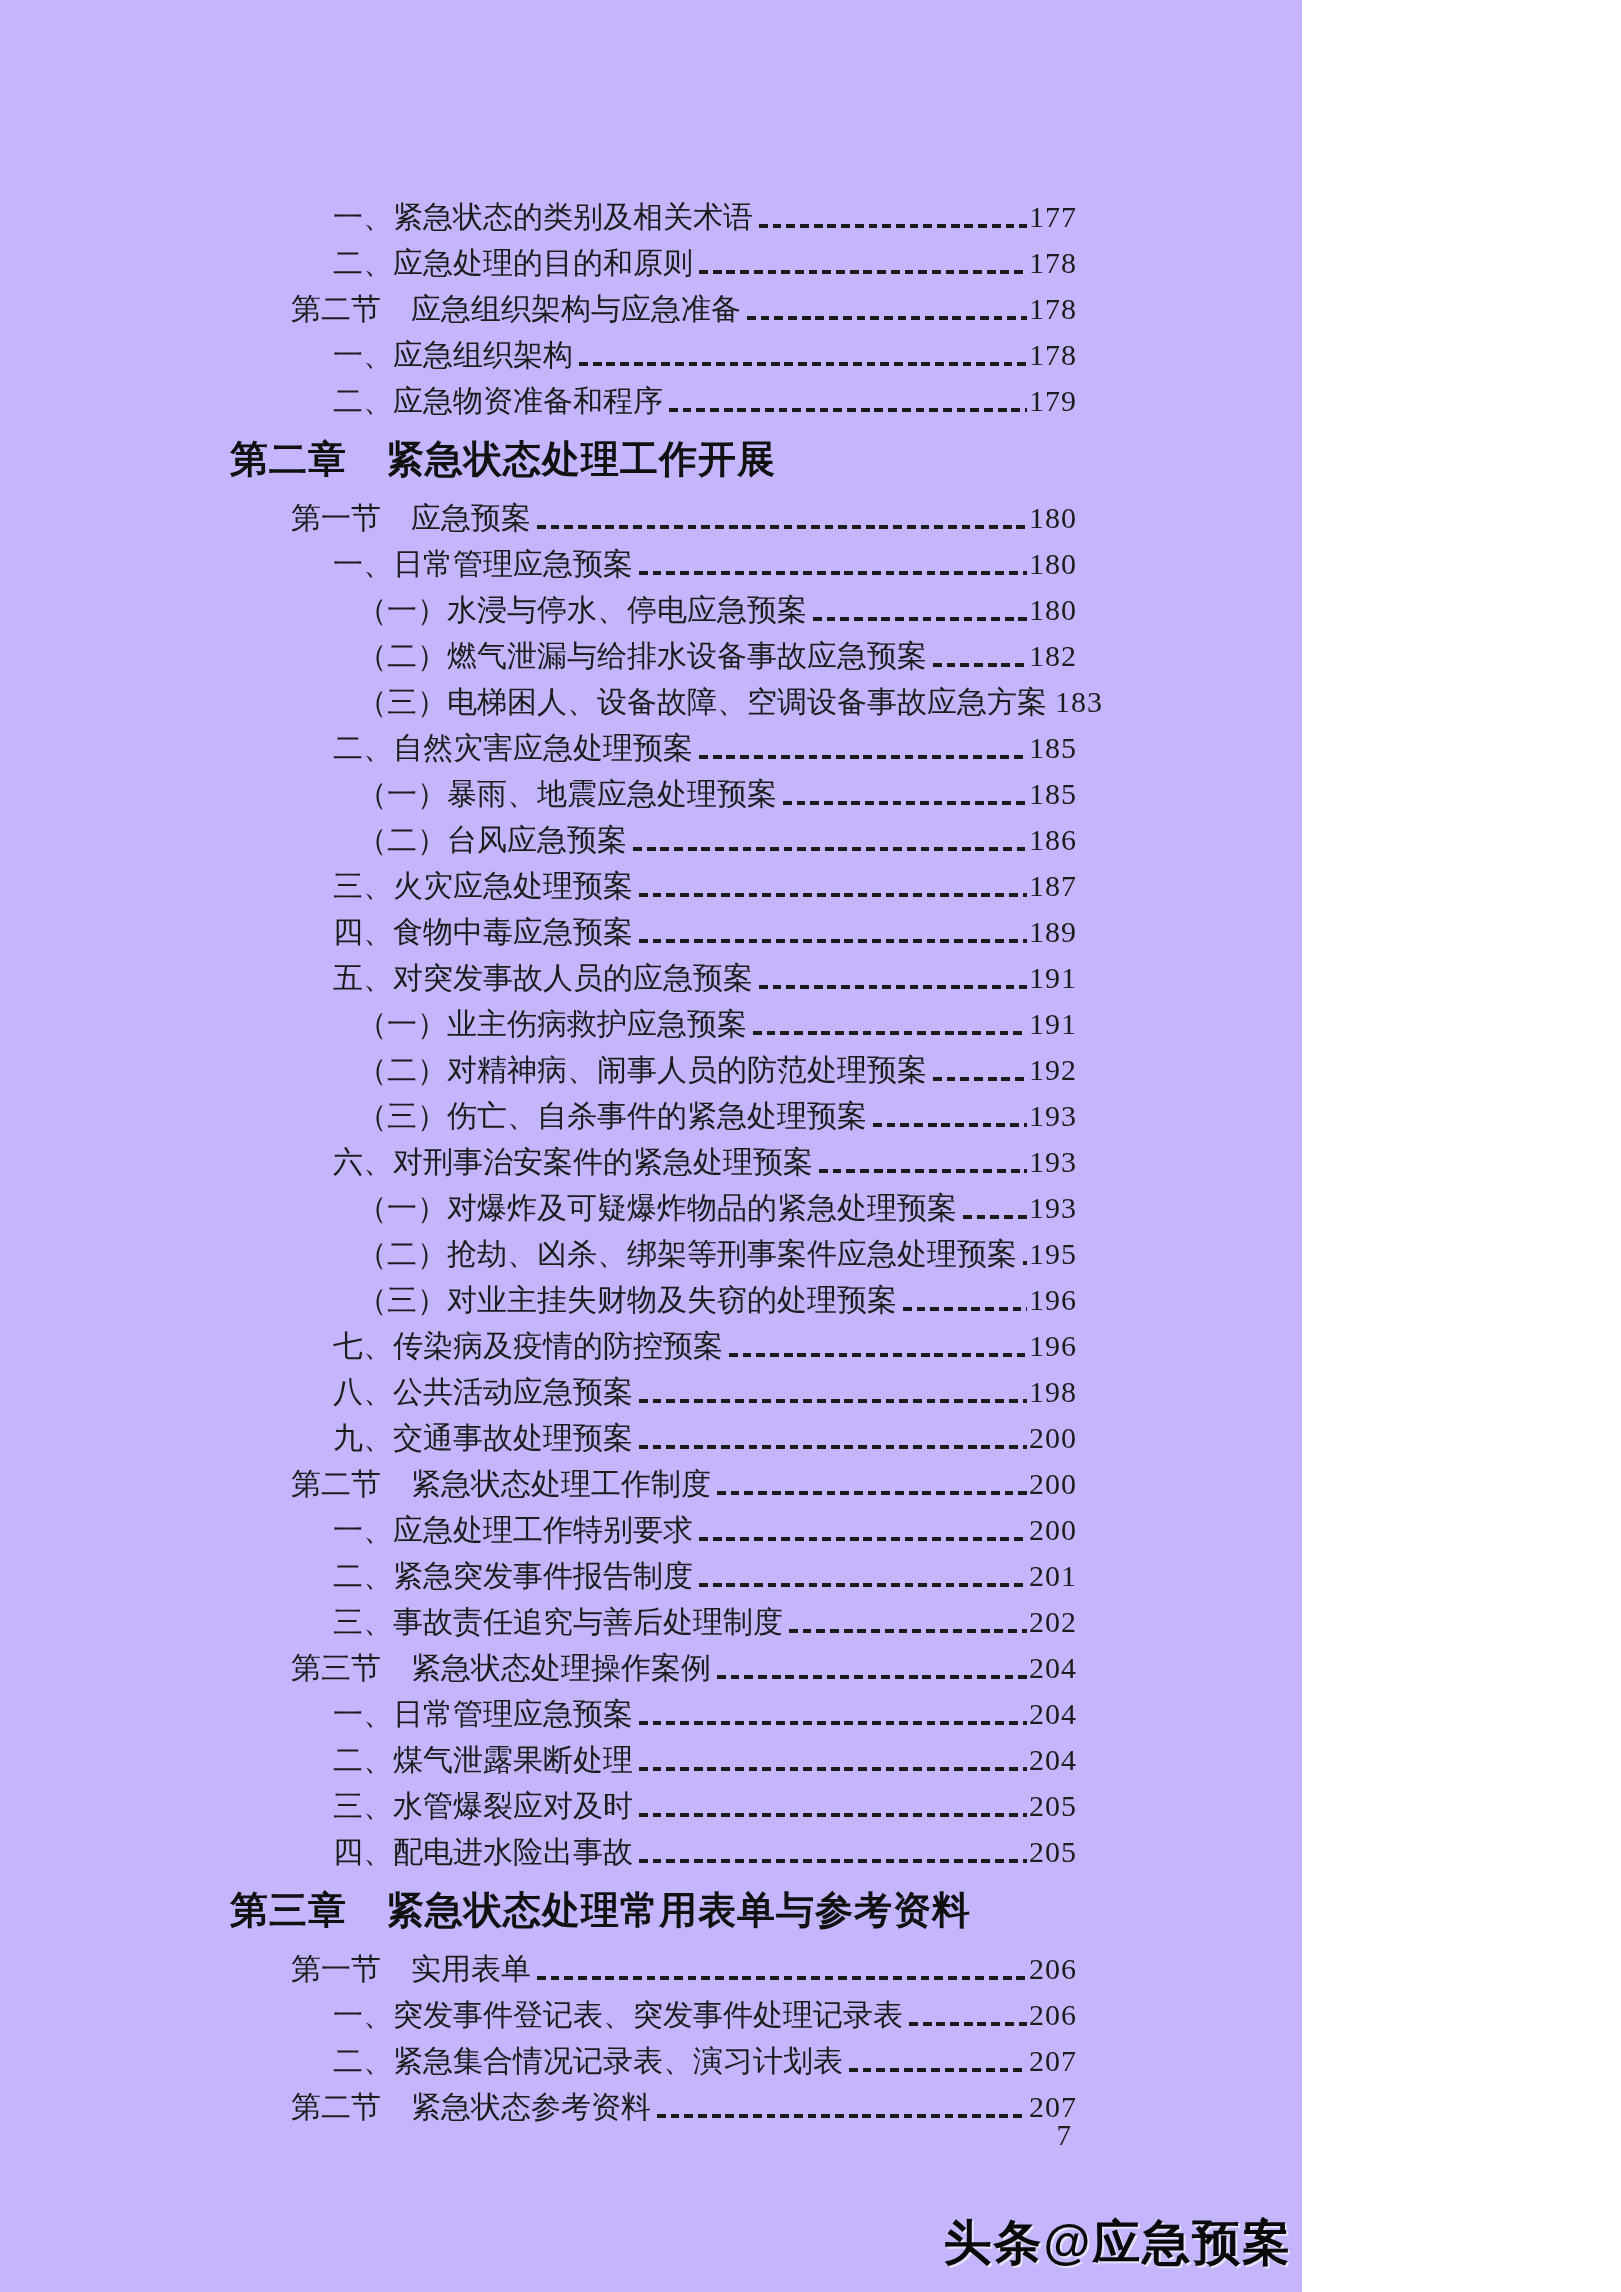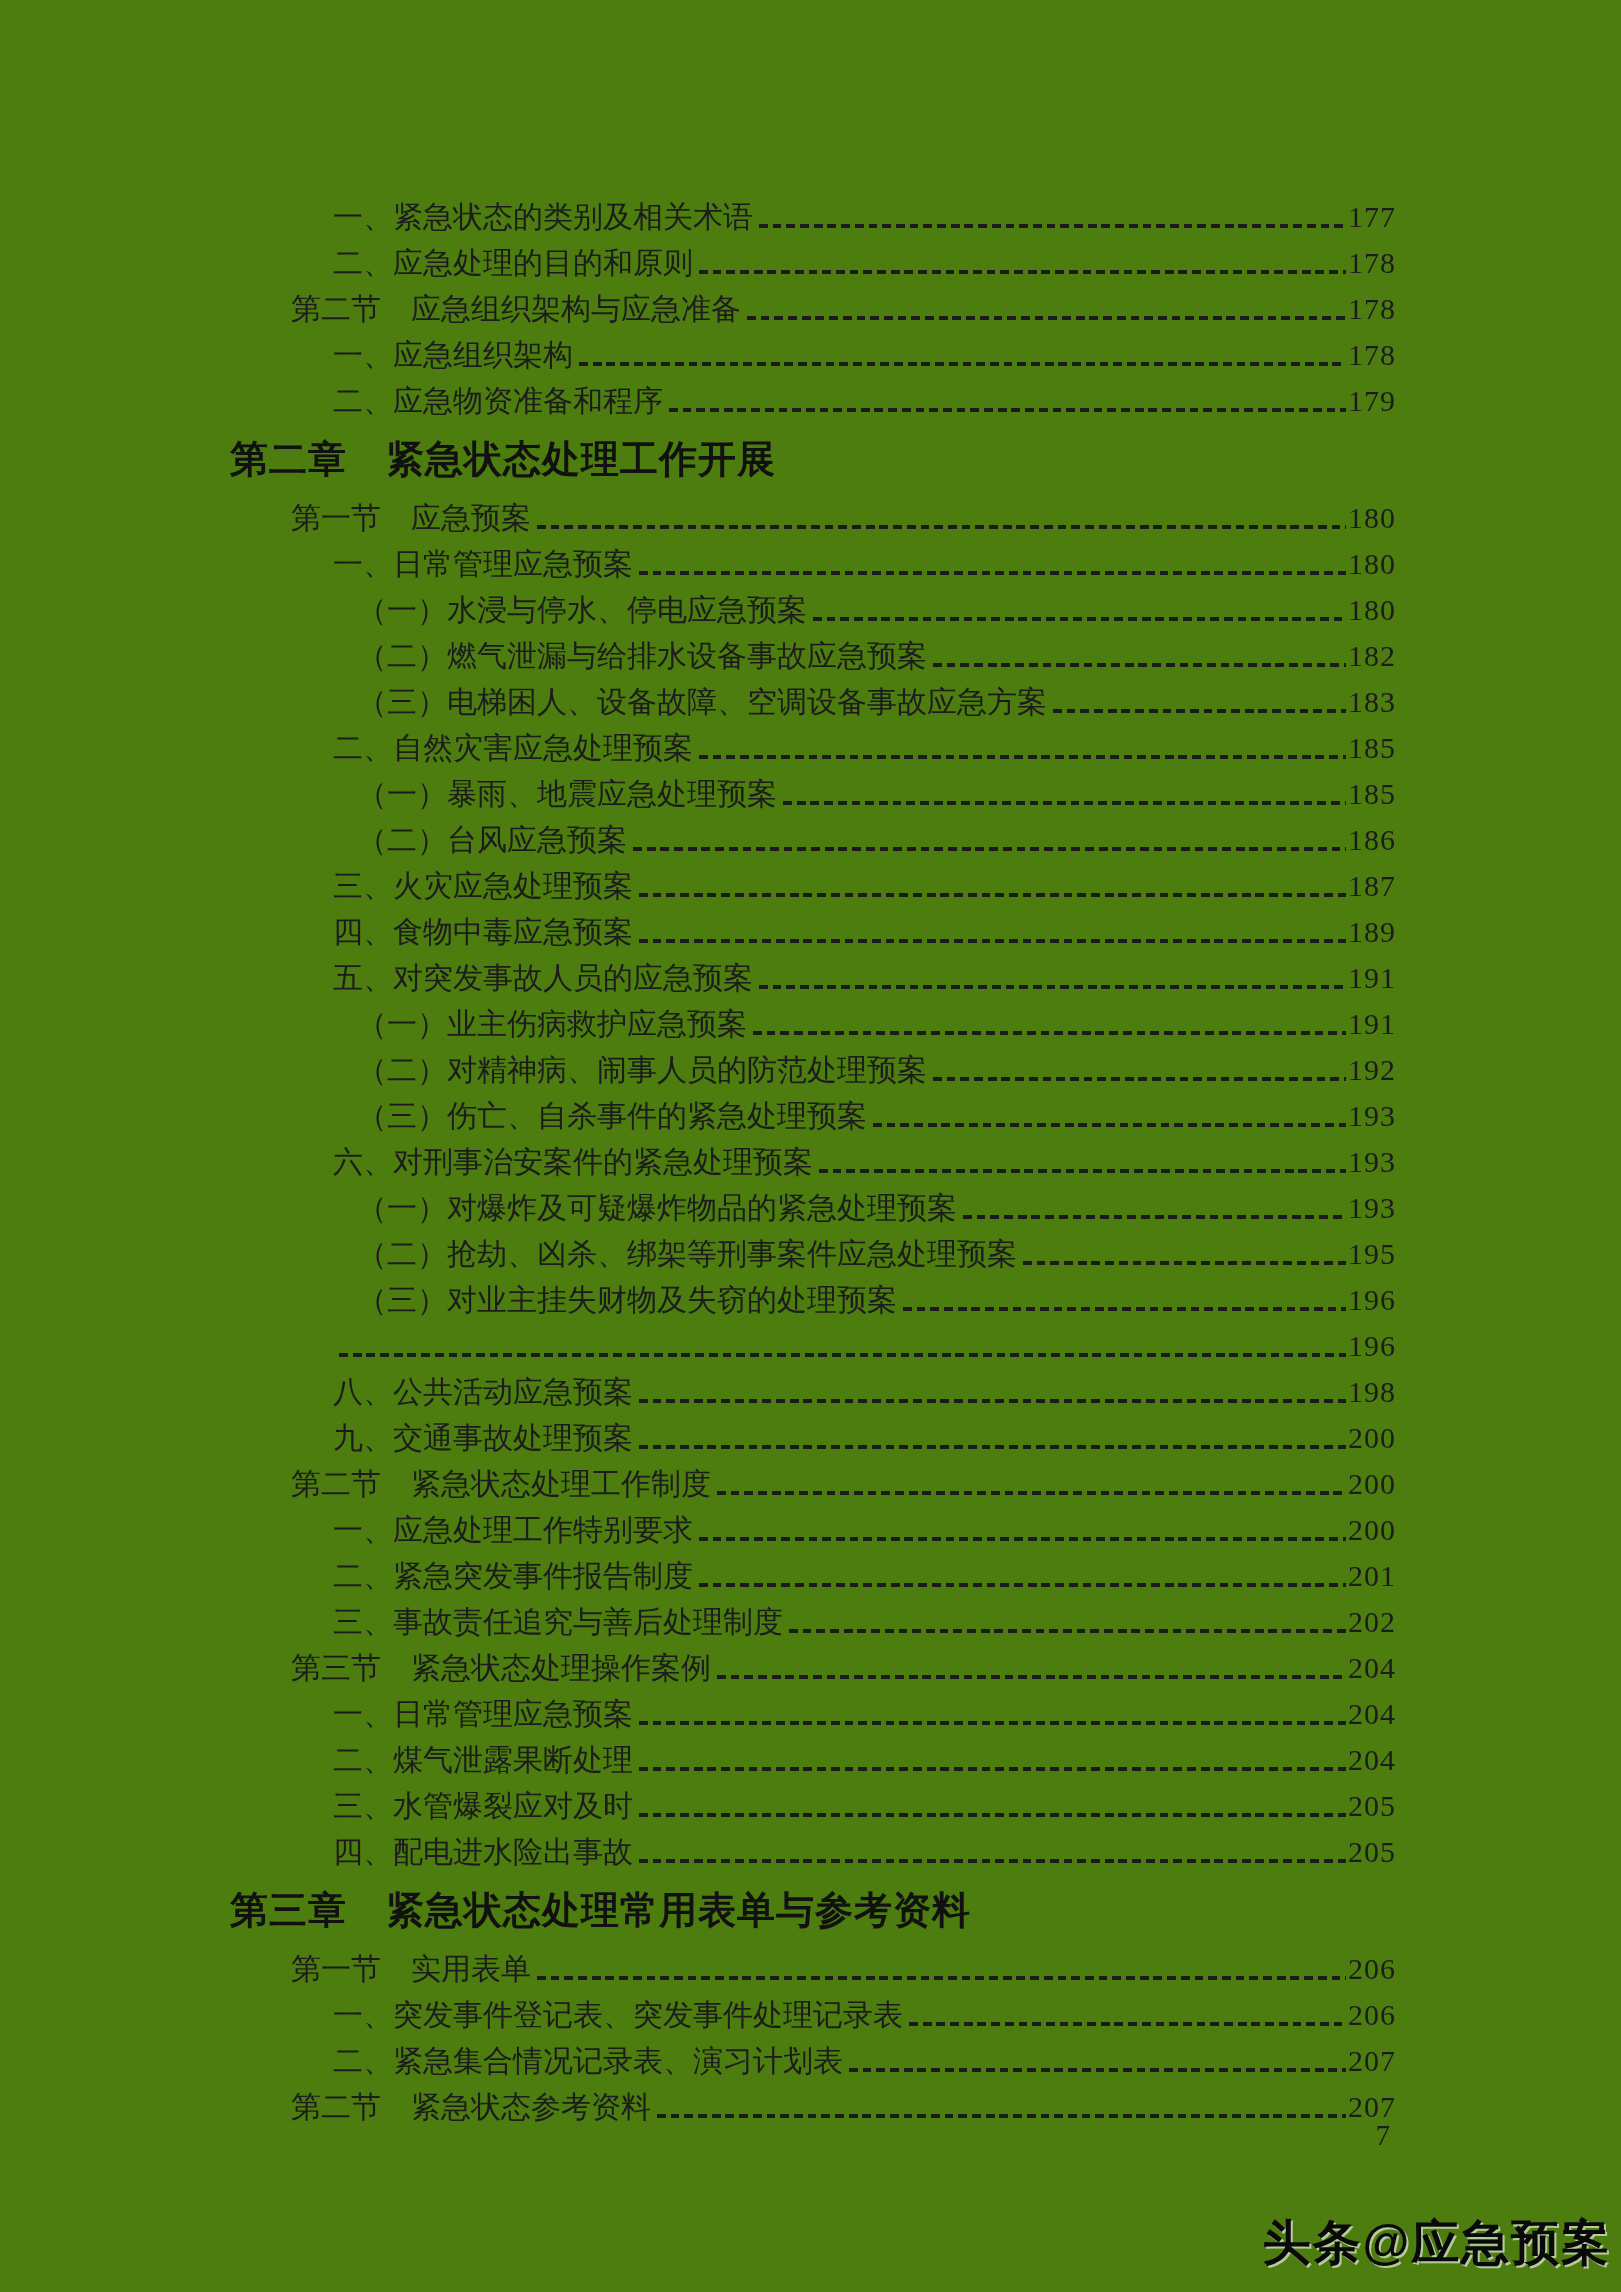--- a/index.html
+++ b/index.html
@@ -1,19 +1,19 @@
 <!DOCTYPE html>
 <html><head>
 <meta charset="utf-8">
 <style>
   html,body { margin:0; padding:0; background:#ffffff; }
   .page {
     position:relative;
-    width:1621px; height:2293px;
-    background:#4d7c0f;
+    width:1302px; height:2293px;
+    background:#c4b5fd;
     color:#1c1c1c;
     font-family:"Liberation Serif", serif;
     overflow:hidden;
   }
   .toc {
     position:absolute;
     top:194px; left:230px; right:225px;
   }
   .row {
     display:flex;
@@ -187,20 +187,21 @@
         <span class="title">（二）抢劫、凶杀、绑架等刑事案件应急处理预案</span>
         <span class="leader"></span>
         <span class="pagenum">195</span>
       </div>
       <div class="row lvl-subitem">
         <span class="title">（三）对业主挂失财物及失窃的处理预案</span>
         <span class="leader"></span>
         <span class="pagenum">196</span>
       </div>
       <div class="row lvl-item">
+        <span class="title">七、传染病及疫情的防控预案</span>
         <span class="leader"></span>
         <span class="pagenum">196</span>
       </div>
       <div class="row lvl-item">
         <span class="title">八、公共活动应急预案</span>
         <span class="leader"></span>
         <span class="pagenum">198</span>
       </div>
       <div class="row lvl-item">
         <span class="title">九、交通事故处理预案</span>

